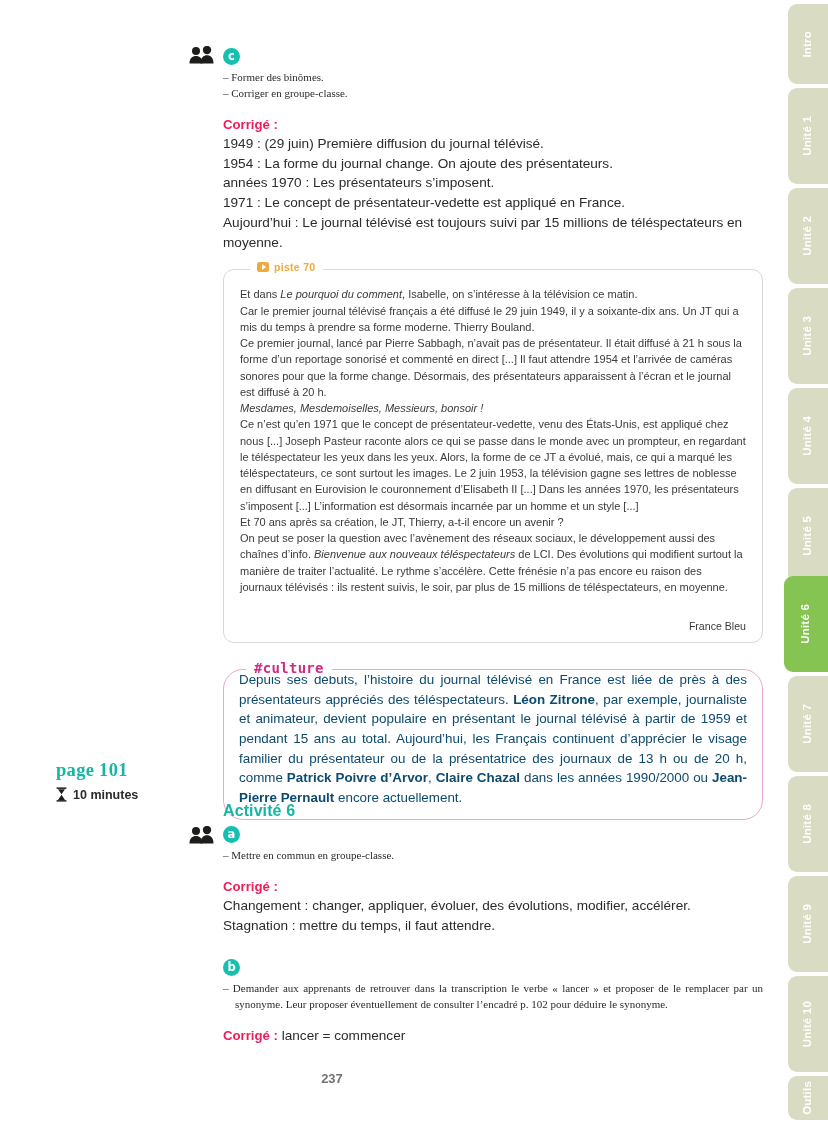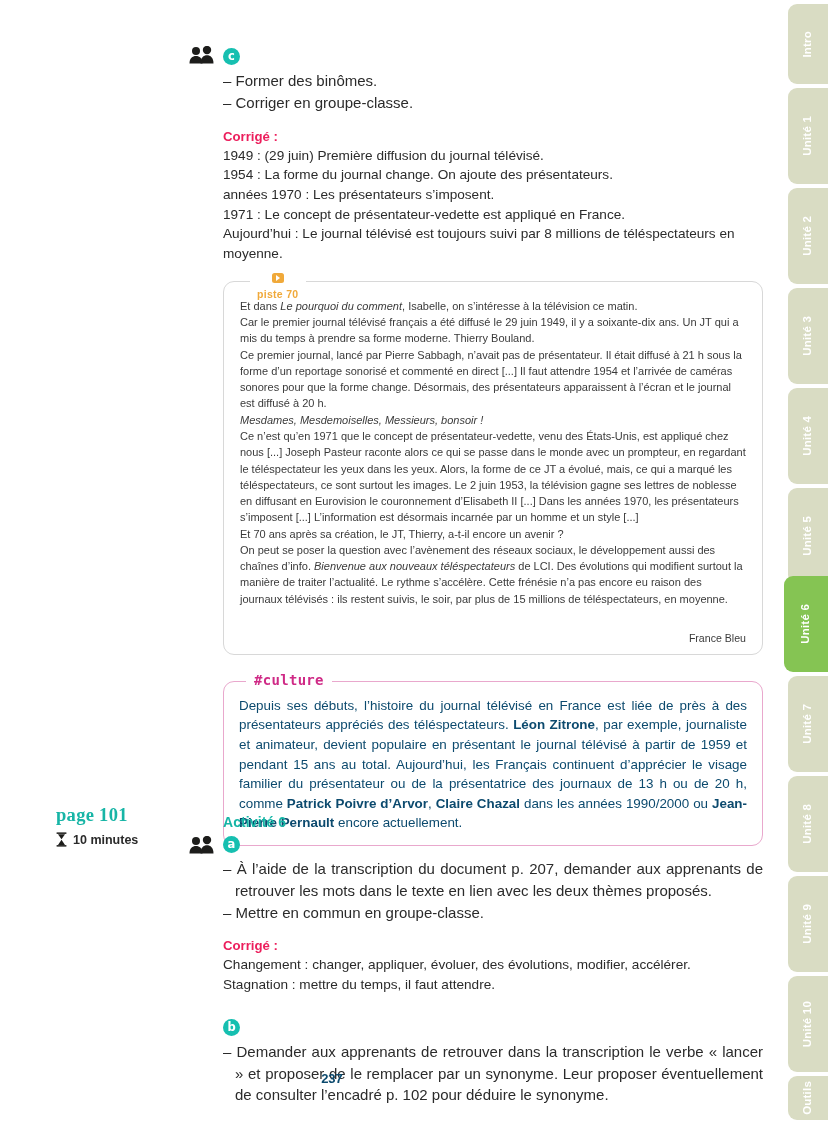--- a/index.html
+++ b/index.html
@@ -86,23 +86,23 @@
 
   
   .main {
     position: absolute;
     left: 223px;
     width: 540px;
   }
 
   .act-title {
     color: #17b5a6;
-    font-size: 14px;
-    font-weight: bold;
-    margin: 12px 0 4px 0;
+    font-size: 16px;
+    font-weight: bold;
+    margin: 0 0 4px 0;
     letter-spacing: .1px;
   }
 
   
   .pair-icon {
     position: absolute;
     left: -34px;
     width: 26px;
     height: 18px;
   }
@@ -115,23 +115,24 @@
     font-size: 11.5px;
     font-weight: bold;
     line-height: 17px;
     text-align: center;
     display: inline-block;
     font-family: "DejaVu Sans", sans-serif;
   }
 
   .instructions {
     margin: 5px 0 0 0;
-    font-size: 15px;
+    font-size: 11px;
     line-height: 1.45;
     text-align: justify;
+    font-family: Liberation Serif, serif;
   }
   .instructions p {
     margin: 0;
     padding-left: 12px;
     text-indent: -12px;
   }
   .instructions b { font-weight: bold; }
 
   .corrige-head {
     color: #ec1e5c;
@@ -160,21 +161,20 @@
     left: 26px;
     background: #ffffff;
     padding: 0 7px;
     display: flex;
     align-items: center;
     gap: 5px;
     color: #f0a93a;
     font-size: 10.5px;
     font-weight: bold;
     letter-spacing: .3px;
-    flex-direction: column;
   }
   .play-chip {
     width: 12px; height: 10px;
     background: #f0a93a;
     border-radius: 2.5px;
     display: inline-flex;
     align-items: center;
     justify-content: center;
   }
   .play-chip i {
@@ -197,22 +197,22 @@
     font-size: 10.6px;
     color: #3a3a3a;
     margin-top: 25px;
   }
 
   
   .culture {
     position: relative;
     margin-top: 26px;
     border: 1.4px solid #e9a8cd;
-    border-radius: 11px;
-    padding: 14px 15px 12px 15px;
+    border-radius: 20px;
+    padding: 0 15px 12px 15px;
     box-sizing: border-box;
   }
   .culture-tag {
     position: absolute;
     top: -10px;
     left: 22px;
     background: #ffffff;
     padding: 0 8px;
     color: #cf2a86;
     font-family: "DejaVu Sans Mono", monospace;
@@ -228,21 +228,21 @@
   }
   .culture-body b { font-weight: bold; }
 
   .folio {
     position: absolute;
     left: 0;
     width: 664px;
     text-align: center;
     font-size: 13px;
     font-weight: bold;
-    color: #0c4a6e;
+    color: #737373;
   }
 </style>
 </head>
 <body>
 
 <div class="page">
 
   <div class="tabstrip">
     <div class="tab" style="top:4px;height:80px;">
         <span>Intro</span>
@@ -297,21 +297,21 @@
       <p>– Former des binômes.</p>
       <p>– Corriger en groupe-classe.</p>
     </div>
 
     <div class="corrige-block">
       <p class="corrige-head">Corrigé :</p>
       <p>1949 : (29 juin) Première diffusion du journal télévisé.</p>
       <p>1954 : La forme du journal change. On ajoute des présentateurs.</p>
       <p>années 1970 : Les présentateurs s’imposent.</p>
       <p>1971 : Le concept de présentateur-vedette est appliqué en France.</p>
-      <p>Aujourd’hui : Le journal télévisé est toujours suivi par 8 millions de téléspectateurs en moyenne.</p>
+      <p>Aujourd’hui : Le journal télévisé est toujours suivi par 15 millions de téléspectateurs en moyenne.</p>
     </div>
 
     
     <div class="transcript">
       <div class="piste-tag">
         <span class="play-chip">
             <i></i>
           </span>
         <span>piste 70</span>
       </div>
@@ -327,21 +327,21 @@
       <div class="source">France Bleu</div>
     </div>
 
     
     <div class="culture">
       <div class="culture-tag">#culture</div>
       <div class="culture-body"><span>Depuis ses débuts, l’histoire du journal télévisé en France est liée de près à des présentateurs appréciés des téléspectateurs. </span><b>Léon Zitrone</b><span>, par exemple, journaliste et animateur, devient populaire en présentant le journal télévisé à partir de 1959 et pendant 15 ans au total. Aujourd’hui, les Français continuent d’apprécier le visage familier du présentateur ou de la présentatrice des journaux de 13 h ou de 20 h, comme </span><b>Patrick Poivre d’Arvor</b><span>, </span><b>Claire Chazal</b><span> dans les années 1990/2000 ou </span><b>Jean-Pierre Pernault</b><span> encore actuellement.</span></div>
     </div>
   </div>
 
-  <div class="margin-col" style="top:805px;">
+  <div class="margin-col" style="top:760px;">
     <div class="page-ref">page 101</div>
     <div class="duration">
       <svg class="hourglass" viewBox="0 0 11 15">
         <rect x="0.6" y="0.4" width="9.8" height="1.5" fill="#1d1d1b"></rect>
         <rect x="0.6" y="13.1" width="9.8" height="1.5" fill="#1d1d1b"></rect>
         <path d="M2 2.2 H9 L5.5 7.2 Z" fill="#1d1d1b"></path>
         <path d="M5.5 7.8 L9 12.9 H2 Z" fill="#1d1d1b"></path>
       </svg>
       <span>10 minutes</span>
     </div>
@@ -354,21 +354,20 @@
       <svg class="pair-icon" style="top:2px;" viewBox="0 0 26 18">
         <circle cx="7" cy="5" r="4" fill="#1d1d1b"></circle>
         <path d="M0.5 17.5 C0.5 12 3.5 10 7 10 C10.5 10 13.5 12 13.5 17.5 Z" fill="#1d1d1b"></path>
         <circle cx="18" cy="4" r="4.2" fill="#1d1d1b"></circle>
         <path d="M11.5 17.5 C11.5 11.6 14.6 9.3 18 9.3 C21.4 9.3 24.5 11.6 24.5 17.5 Z" fill="#1d1d1b"></path>
       </svg>
 
       <span class="letter-badge">a</span>
 
       <div class="instructions">
-        <p>– À l’aide de la transcription du document p. 207, demander aux apprenants de retrouver les mots dans le texte en lien avec les deux thèmes proposés.</p>
         <p>– Mettre en commun en groupe-classe.</p>
       </div>
 
       <div class="corrige-block">
         <p class="corrige-head">Corrigé :</p>
         <p>Changement : changer, appliquer, évoluer, des évolutions, modifier, accélérer.</p>
         <p>Stagnation : mettre du temps, il faut attendre.</p>
       </div>
     </div>
 

